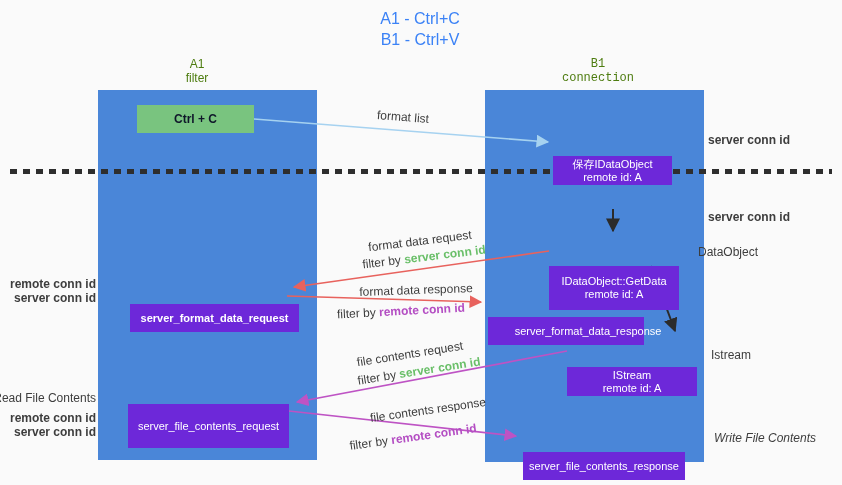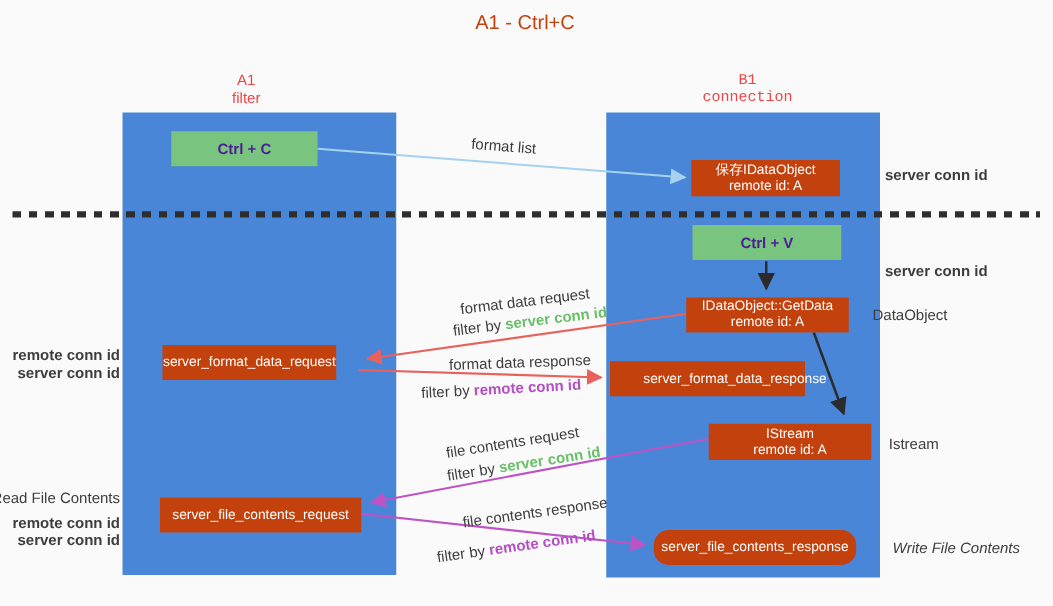--- a/index.html
+++ b/index.html
@@ -2,53 +2,54 @@
 <html><head>
 <meta charset="utf-8">
 <style>
   html,body { margin:0; padding:0; background:#fafafa; }
   .canvas {
     position:relative; width:842px; height:485px; overflow:hidden;
     background:#fafafa; font-family:"Liberation Sans", sans-serif;
   }
   .title {
     position:absolute; left:420px; top:8px; transform:translateX(-50%);
-    text-align:center; font-size:16px; line-height:21px; color:#c2410c; white-space:nowrap;
+    text-align:center; font-size:16px; line-height:21px; color:#3b82f6; white-space:nowrap;
   }
   .lane { position:absolute; background:#4A86D8; }
   .lane-hdr {
     position:absolute; transform:translateX(-50%); text-align:center;
-    font-size:12px; line-height:14px; color:#ef4444; white-space:nowrap;
+    font-size:12px; line-height:14px; color:#4d7c0f; white-space:nowrap;
   }
   .dots {
     position:absolute; left:10px; top:169px; width:822px; height:5px;
     background-image:repeating-linear-gradient(90deg,#2e2e2e 0 7px,transparent 7px 13px);
   }
   .box {
     position:absolute; display:flex; flex-direction:column; align-items:center;
     justify-content:center; text-align:center; box-sizing:border-box;
   }
-  .green { background:#79C47F; color:#4c1d95; font-weight:600; font-size:12px;text-align:center; }
-  .orange { background:#c2410c; color:#ffffff; font-size:11px; line-height:13px; }
+  .green { background:#79C47F; color:#0f172a; font-weight:600; font-size:12px;text-align:center; }
+  .orange { background:#6d28d9; color:#ffffff; font-size:11px; line-height:13px;margin-top:28px; }
   .elabel {
     position:absolute; font-size:12px; color:#3d3d3d; white-space:nowrap;
     transform-origin:center;
   }
   .cgreen { color:#6ABF69; font-weight:bold; }
   .cpurple { color:#B44EC3; font-weight:bold; }
   .side { position:absolute; font-size:12px; line-height:13px; color:#3d3d3d; white-space:nowrap; }
   svg.arrows { position:absolute; left:0; top:0; pointer-events:none; }
 </style>
 </head>
 <body>
 
 <div class="canvas">
 
   <div class="title">
     <div>A1 - Ctrl+C</div>
+    <div>B1 - Ctrl+V</div>
   </div>
 
   <div class="lane-hdr" style="left:197px; top:57px;">
     <div>A1</div>
     <div>filter</div>
   </div>
   <div class="lane-hdr" style="left:598px; top:57px;font-family:Liberation Mono, monospace;">
     <div>B1</div>
     <div>connection</div>
   </div>
@@ -78,46 +79,43 @@
     <line x1="651" y1="266" x2="675" y2="331" stroke="#2b2b2b" stroke-width="2" marker-end="url(#m-black)"></line>
     <line x1="549" y1="251" x2="294" y2="287" stroke="#E8625D" stroke-width="1.7" marker-end="url(#m-red)"></line>
     <line x1="287" y1="296" x2="481" y2="302" stroke="#E8625D" stroke-width="1.7" marker-end="url(#m-red)"></line>
     <line x1="567" y1="351" x2="297" y2="402" stroke="#BE53C4" stroke-width="1.7" marker-end="url(#m-mag)"></line>
     <line x1="289" y1="411" x2="516" y2="436" stroke="#BE53C4" stroke-width="1.7" marker-end="url(#m-mag)"></line>
   </svg>
 
   <div class="box green" style="left:137px; top:105px; width:117px; height:28px;">
     <span>Ctrl + C</span>
   </div>
-  <div class="box orange" style="left:130px; top:276px; width:139px; height:28px;">
+  <div class="box orange" style="left:130px; top:276px; width:169px; height:28px;font-weight:bold;">
     <span>server_format_data_request</span>
   </div>
-  <div class="box orange" style="left:128px; top:398px; width:161px; height:28px;">
+  <div class="box orange" style="left:128px; top:376px; width:161px; height:44px;">
     <span>server_file_contents_request</span>
   </div>
 
   <div class="box orange" style="left:553px; top:128px; width:119px; height:29px;">
     <span>保存IDataObject</span>
     <span>remote id: A</span>
   </div>
-  <div class="box green" style="left:554px; top:180px; width:119px; height:28px;">
-    <span>Ctrl + V</span>
-  </div>
-  <div class="box orange" style="left:549px; top:238px; width:130px; height:28px;">
+  <div class="box orange" style="left:549px; top:238px; width:130px; height:44px;">
     <span>IDataObject::GetData</span>
     <span>remote id: A</span>
   </div>
   <div class="box orange" style="left:488px; top:289px; width:156px; height:28px;padding-left:44px;">
     <span>server_format_data_response</span>
   </div>
   <div class="box orange" style="left:567px; top:339px; width:130px; height:29px;">
     <span>IStream</span>
     <span>remote id: A</span>
   </div>
-  <div class="box orange" style="left:523px; top:424px; width:162px; height:28px;border-radius:12px;">
+  <div class="box orange" style="left:523px; top:424px; width:162px; height:28px;">
     <span>server_file_contents_response</span>
   </div>
 
   <div class="elabel" style="left:403px; top:117px; transform:translate(-50%,-50%) rotate(4.5deg);">format list</div>
 
   <div class="elabel" style="left:420px; top:241px; transform:translate(-50%,-50%) rotate(-7deg);">format data request</div>
   <div class="elabel" style="left:424px; top:257px; transform:translate(-50%,-50%) rotate(-7deg);">
     <span>filter by </span><span class="cgreen">server conn id</span>
   </div>
 

